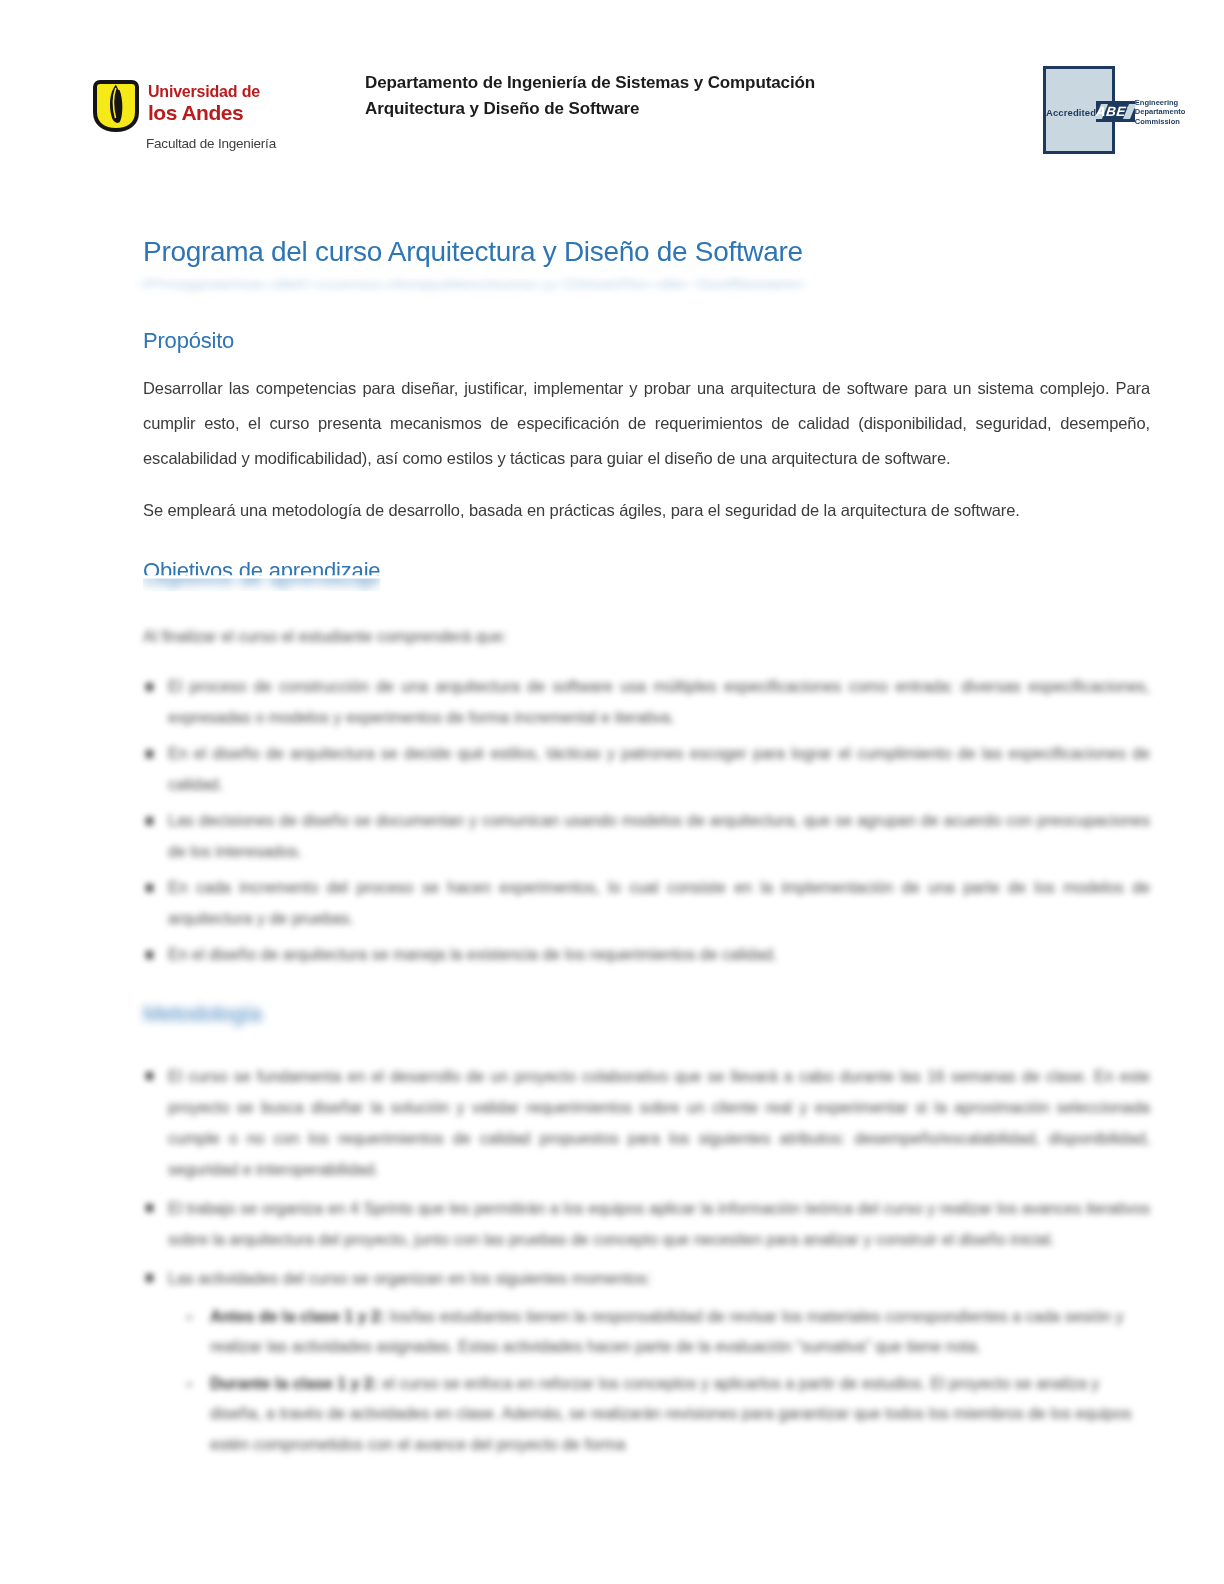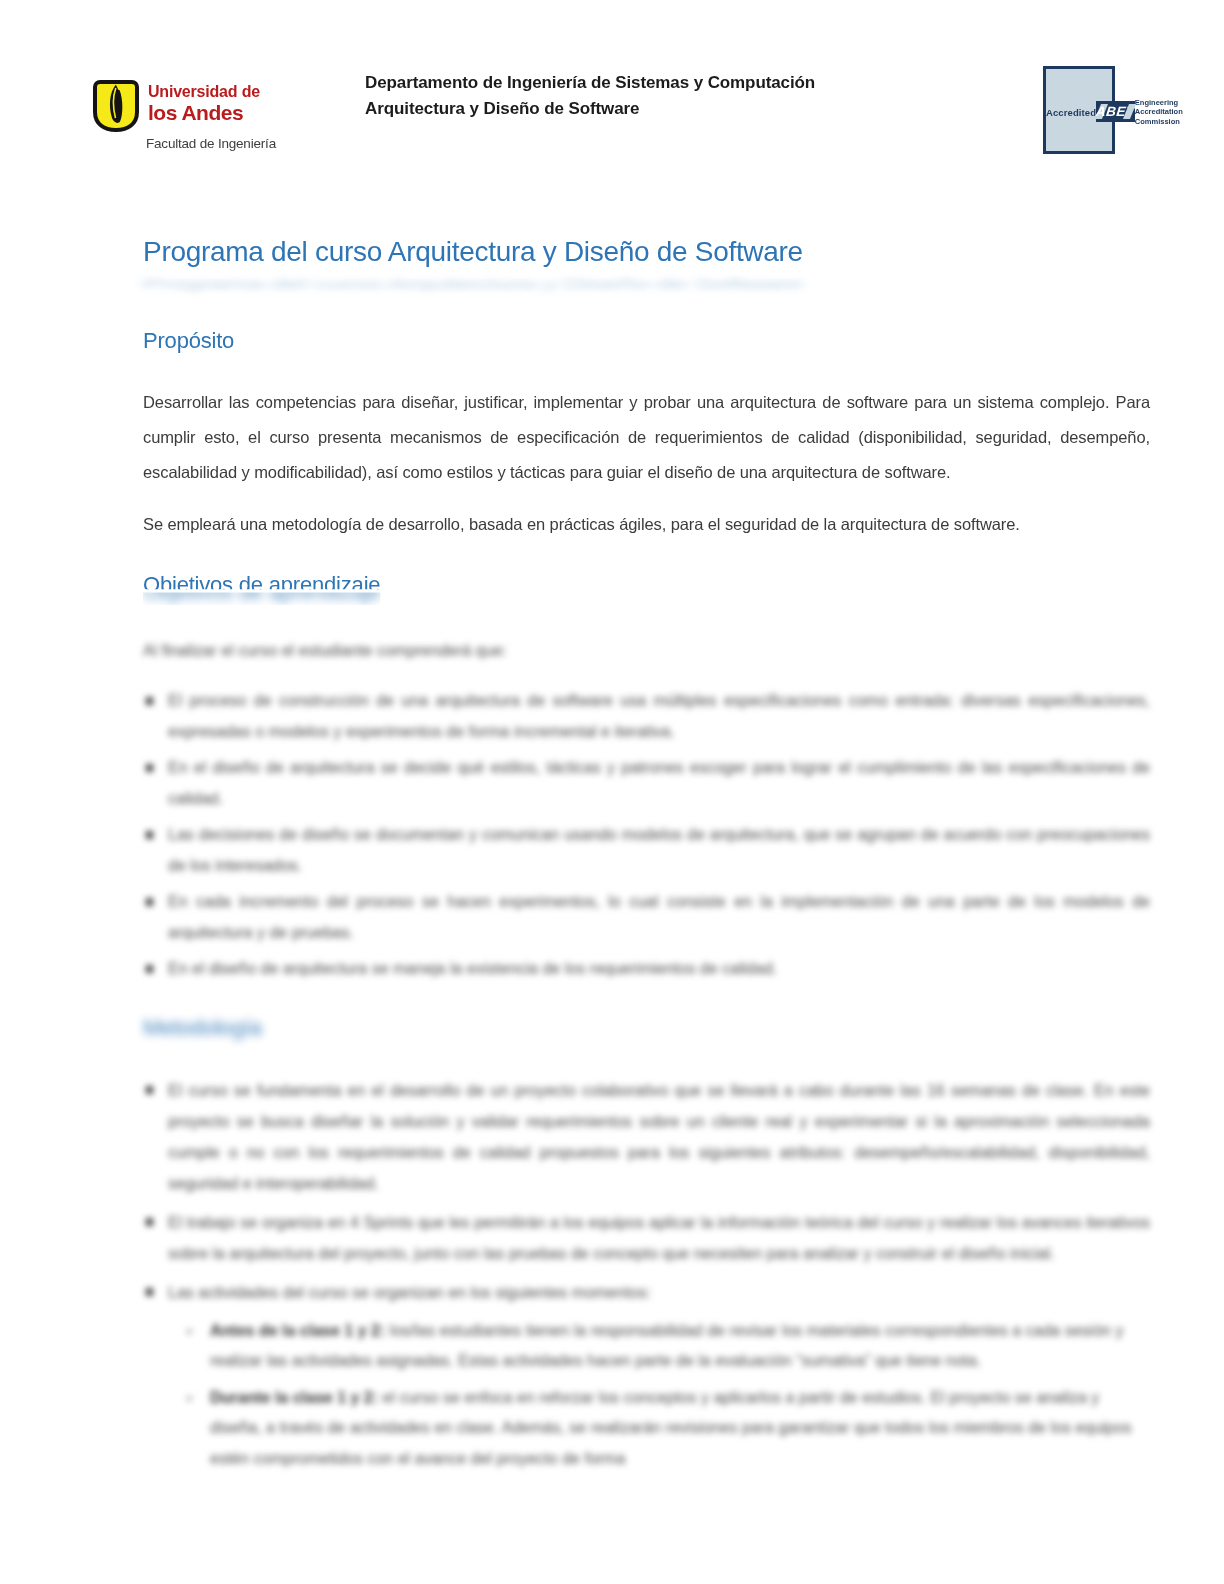--- a/index.html
+++ b/index.html
@@ -29,21 +29,21 @@
 
   
   .content { position:absolute; left:143px; top:0; width:1007px; }
 
   .doc-title { margin-top:236px; position:relative; text-align:left; color:#2e75b6; font-size:28px; font-weight:400; letter-spacing:-0.3px; }
   .doc-title .ghost { position:absolute; left:0; right:0; top:32px; filter:blur(6px); opacity:0.30; transform:scaleY(0.55); pointer-events:none; }
 
   .sec-heading { color:#2e75b6; font-size:22px; font-weight:400; letter-spacing:-0.2px; }
   .h-proposito { margin-top:60px; }
 
-  .body-par { margin-top:31px; font-size:16.5px; line-height:35px; text-align:justify; color:#3c3c3c; letter-spacing:-0.1px; }
+  .body-par { margin-top:17px; font-size:16.5px; line-height:35px; text-align:justify; color:#3c3c3c; letter-spacing:-0.1px; }
   .body-par + .body-par { margin-top:17px; }
 
   
   .h-objetivos { margin-top:30px; position:relative; height:38px; }
   .h-objetivos .sharp { display:block; clip-path:inset(0 0 34% 0); }
   .h-objetivos .ghost { position:absolute; left:0; top:7px; filter:blur(5px); opacity:0.85; clip-path:inset(52% 0 0 0); }
 
   
   .blurred { filter:blur(3.2px); color:#4e4e4e; }
   .blurred-heading { filter:blur(4px); opacity:0.9; }
@@ -93,21 +93,21 @@
 
   <div class="abet">
     <div class="abet-top">Accredited</div>
     <div class="abet-band">
       <span class="slash left"></span>
       <span class="abet-name">ABET</span>
       <span class="slash right"></span>
     </div>
     <div class="abet-bottom">
       <div>Engineering</div>
-      <div>Accreditation</div>
+      <div>Departamento</div>
       <div>Commission</div>
     </div>
   </div>
 
   <div class="content">
 
     <div class="doc-title">
       <span>Programa del curso Arquitectura y Diseño de Software</span>
       <span class="ghost">Programa del curso Arquitectura y Diseño de Software</span>
     </div>

